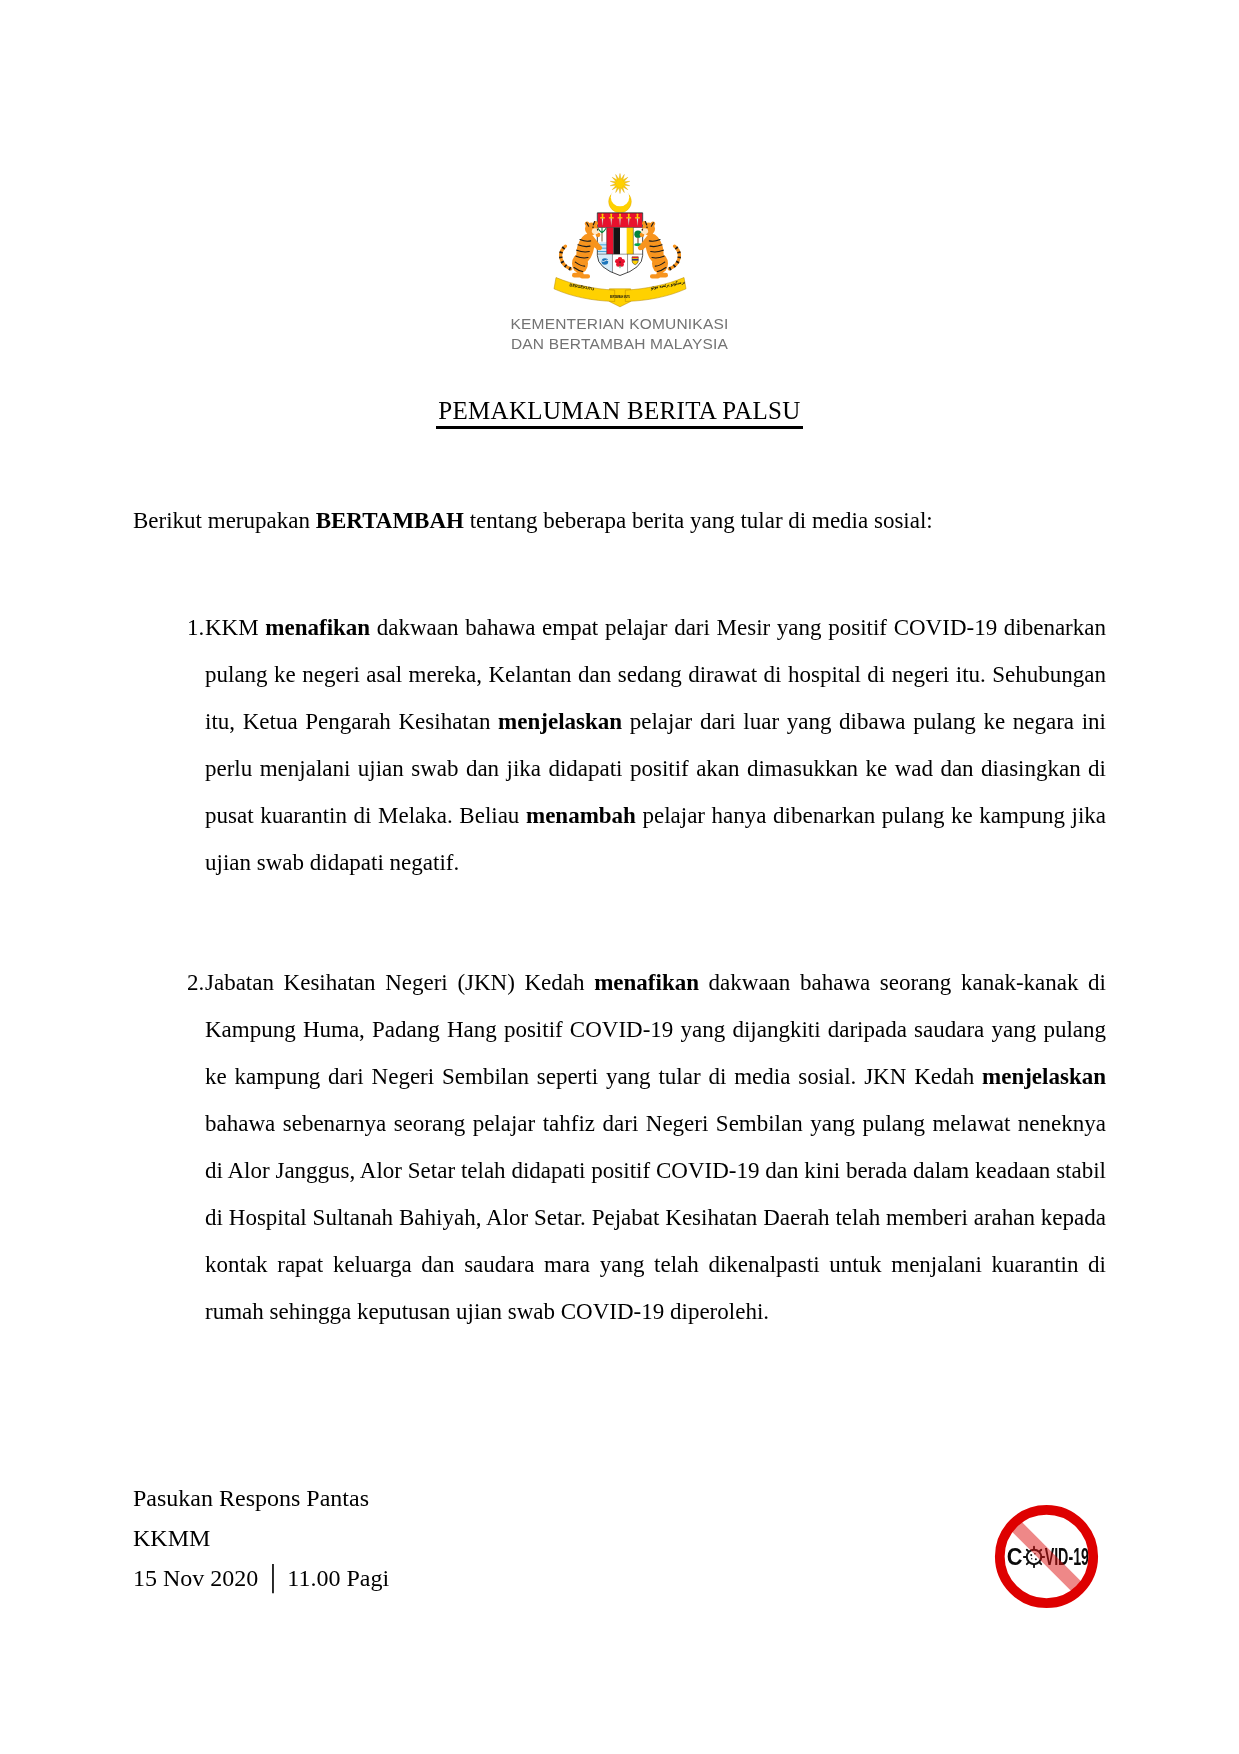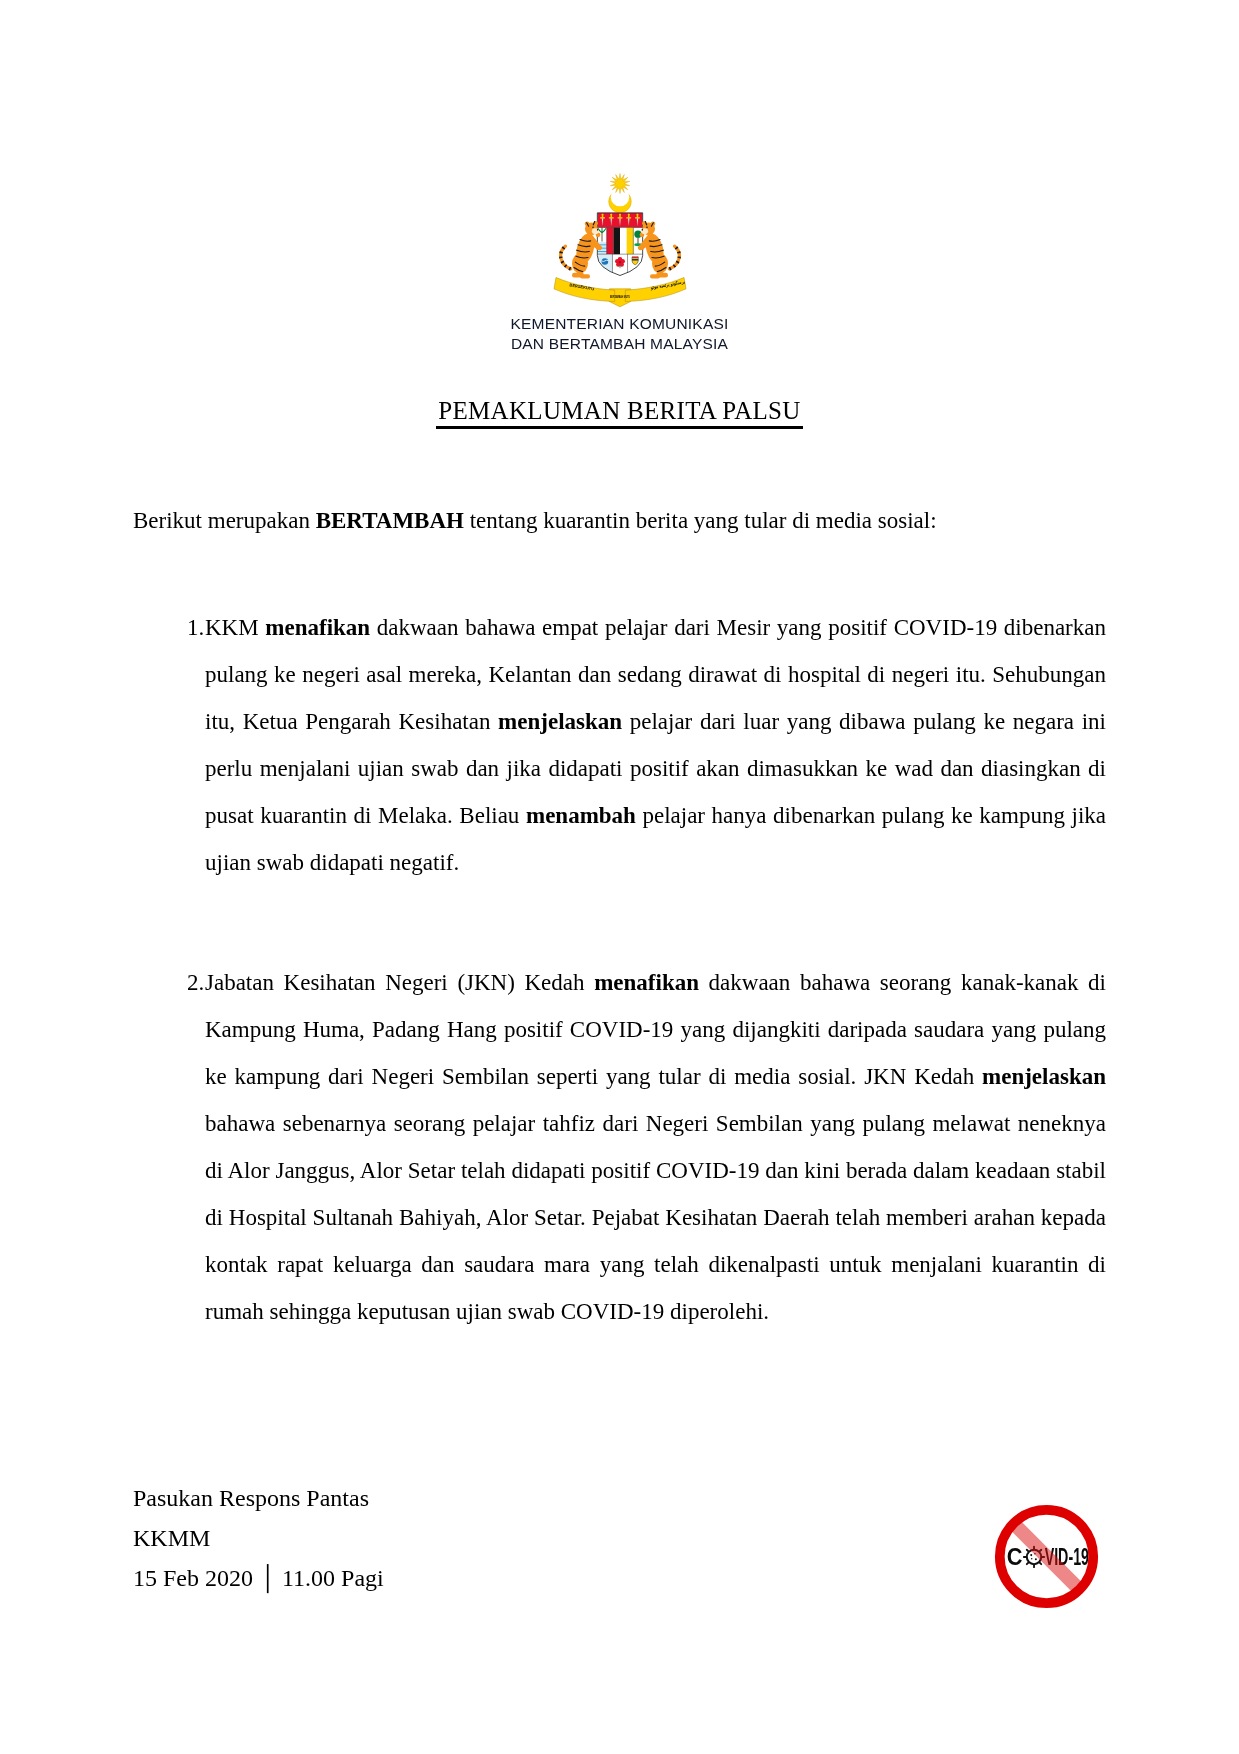--- a/index.html
+++ b/index.html
@@ -16,21 +16,21 @@
     left: 540px; top: 170px;
     width: 160px; height: 151px;
   }
   .ministry {
     position: absolute;
     left: 0; right: 0; top: 314px;
     text-align: center;
     font-family: "Liberation Sans", sans-serif;
     font-size: 15.5px;
     line-height: 19.5px;
-    color: #0f172a;
+    color: #737373;
     letter-spacing: 0.2px;
   }
   .doc-title {
     position: absolute;
     left: 0; right: 0; top: 397px;
     text-align: center;
     font-size: 25px;
     font-weight: normal;
     letter-spacing: 0.3px;
   }
@@ -198,36 +198,36 @@
 
 <div class="ministry">
   <div>KEMENTERIAN KOMUNIKASI</div>
   <div>DAN BERTAMBAH MALAYSIA</div>
 </div>
 
 <div class="doc-title">
   <span>PEMAKLUMAN BERITA PALSU</span>
 </div>
 
-<p class="bodytext intro"><span>Berikut merupakan </span><b>BERTAMBAH</b><span> tentang kuarantin berita yang tular di media sosial:</span></p>
+<p class="bodytext intro"><span>Berikut merupakan </span><b>BERTAMBAH</b><span> tentang beberapa berita yang tular di media sosial:</span></p>
 
 <div class="bodytext list-item item-1">
   <span class="num">1.</span>
   <span><span>KKM </span><b>menafikan</b><span> dakwaan bahawa empat pelajar dari Mesir yang positif COVID-19 dibenarkan pulang ke negeri asal mereka, Kelantan dan sedang dirawat di hospital di negeri itu. Sehubungan itu, Ketua Pengarah Kesihatan </span><b>menjelaskan</b><span> pelajar dari luar yang dibawa pulang ke negara ini perlu menjalani ujian swab dan jika didapati positif akan dimasukkan ke wad dan diasingkan di pusat kuarantin di Melaka. Beliau </span><b>menambah</b><span> pelajar hanya dibenarkan pulang ke kampung jika ujian swab didapati negatif.</span></span>
 </div>
 
 <div class="bodytext list-item item-2">
   <span class="num">2.</span>
   <span><span>Jabatan Kesihatan Negeri (JKN) Kedah </span><b>menafikan</b><span> dakwaan bahawa seorang kanak-kanak di Kampung Huma, Padang Hang positif COVID-19 yang dijangkiti daripada saudara yang pulang ke kampung dari Negeri Sembilan seperti yang tular di media sosial. JKN Kedah </span><b>menjelaskan</b><span> bahawa sebenarnya seorang pelajar tahfiz dari Negeri Sembilan yang pulang melawat neneknya di Alor Janggus, Alor Setar telah didapati positif COVID-19 dan kini berada dalam keadaan stabil di Hospital Sultanah Bahiyah, Alor Setar. Pejabat Kesihatan Daerah telah memberi arahan kepada kontak rapat keluarga dan saudara mara yang telah dikenalpasti untuk menjalani kuarantin di rumah sehingga keputusan ujian swab COVID-19 diperolehi.</span></span>
 </div>
 
 <div class="footer">
   <div>Pasukan Respons Pantas</div>
   <div>KKMM</div>
-  <div>15 Feb 2020 │ 11.00 Pagi</div>
+  <div>15 Nov 2020 │ 11.00 Pagi</div>
 </div>
 
 <svg class="stamp" viewBox="0 0 120 120" aria-hidden="true">
   <defs>
     <clipPath id="stampClip">
         <circle cx="60" cy="60" r="50"></circle>
       </clipPath>
   </defs>
   <text x="17" y="69" font-family="Liberation Sans, sans-serif" font-size="26" font-weight="bold" fill="#0b0b0b" textLength="17" lengthAdjust="spacingAndGlyphs">C</text>
   <g>

